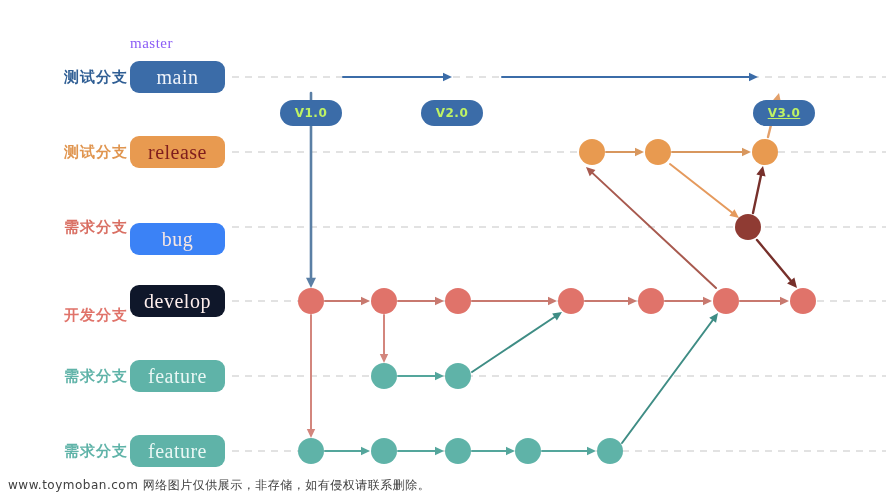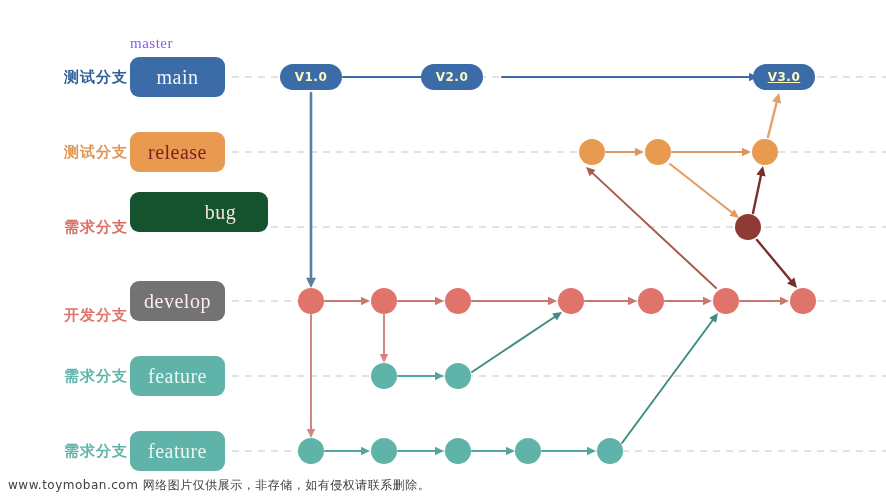--- a/index.html
+++ b/index.html
@@ -22,21 +22,21 @@
     width:110px;
     left:18px;
     transform:translateY(-50%);
     font-family:"DejaVu Sans","Liberation Sans",sans-serif;
     white-space:nowrap;
   }
   .branch-chip{
     position:absolute;
     left:130px;
     width:95px;
-    height:40px;
+    height:32px;
     border-radius:9px;
     transform:translateY(-50%);
     display:flex;
     align-items:center;
     justify-content:center;
     color:#fdf4ec;
     font-size:20px;
     font-family:"Liberation Serif","DejaVu Serif",serif;
     letter-spacing:.5px;
   }
@@ -48,29 +48,30 @@
     font-size:15px;
     color:#8b5cf6;
     font-family:"Liberation Serif","DejaVu Serif",serif;
     letter-spacing:.5px;
   }
   .vtag{
     position:absolute;
     height:26px;
     border-radius:13px;
     background:#3b6ca8;
-    color:#fef9c3;
+    color:#bef264;
     font-size:12px;
     font-weight:bold;
     display:flex;
     align-items:center;
     justify-content:center;
     transform:translate(-50%,-50%);
     letter-spacing:.5px;
     font-family:"DejaVu Sans","Liberation Sans",sans-serif;
+    margin-top:36px;
   }
   .watermark{
     position:absolute;
     left:8px;
     bottom:6px;
     font-size:12px;
     color:#404040;
     font-family:"DejaVu Sans","Liberation Sans",sans-serif;
     letter-spacing:.5px;
     white-space:nowrap;
@@ -205,23 +206,23 @@
       <circle cx="458" cy="451" r="13" fill="#5fb3a8"></circle>
       <circle cx="528" cy="451" r="13" fill="#5fb3a8"></circle>
       <circle cx="610" cy="451" r="13" fill="#5fb3a8"></circle>
     </svg>
   <div id="overlay">
       <div class="row-label" style="top: 77px; color: rgb(47, 94, 148);">测试分支</div>
       <div class="branch-chip" style="top: 77px; background: rgb(59, 108, 168); color: rgb(238, 243, 250);">main</div>
       <div class="row-label" style="top: 152px; color: rgb(224, 149, 79);">测试分支</div>
       <div class="branch-chip" style="top: 152px; background: rgb(232, 154, 80); color: #7f1d1d;">release</div>
       <div class="row-label" style="top: 227px; color: rgb(217, 111, 99);">需求分支</div>
-      <div class="branch-chip" style="top: 212px; background: #14532d; color: rgb(246, 230, 227); padding-left: 43px;">bug</div>
+      <div class="branch-chip" style="top: 239px; background: #3b82f6; color: rgb(246, 230, 227);">bug</div>
       <div class="row-label" style="top: 315px; color: rgb(224, 115, 106);">开发分支</div>
-      <div class="branch-chip" style="top: 301px; background: #737373; color: rgb(253, 238, 236);">develop</div>
+      <div class="branch-chip" style="top: 301px; background: #0f172a; color: rgb(253, 238, 236);">develop</div>
       <div class="row-label" style="top: 376px; color: rgb(95, 179, 168);">需求分支</div>
       <div class="branch-chip" style="top: 376px; background: rgb(95, 179, 168); color: rgb(233, 247, 244);">feature</div>
       <div class="row-label" style="top: 451px; color: rgb(95, 179, 168);">需求分支</div>
       <div class="branch-chip" style="top: 451px; background: rgb(95, 179, 168); color: rgb(233, 247, 244);">feature</div>
       <div class="master-cap" style="top: 35px;">master</div>
       <div class="vtag" style="left: 311px; top: 77px; width: 62px;">V1.0</div>
       <div class="vtag" style="left: 452px; top: 77px; width: 62px;">V2.0</div>
       <div class="vtag" style="left: 784px; top: 77px; width: 62px; text-decoration: underline;">V3.0</div>
     </div>
   <div class="watermark">www.toymoban.com 网络图片仅供展示，非存储，如有侵权请联系删除。</div>

